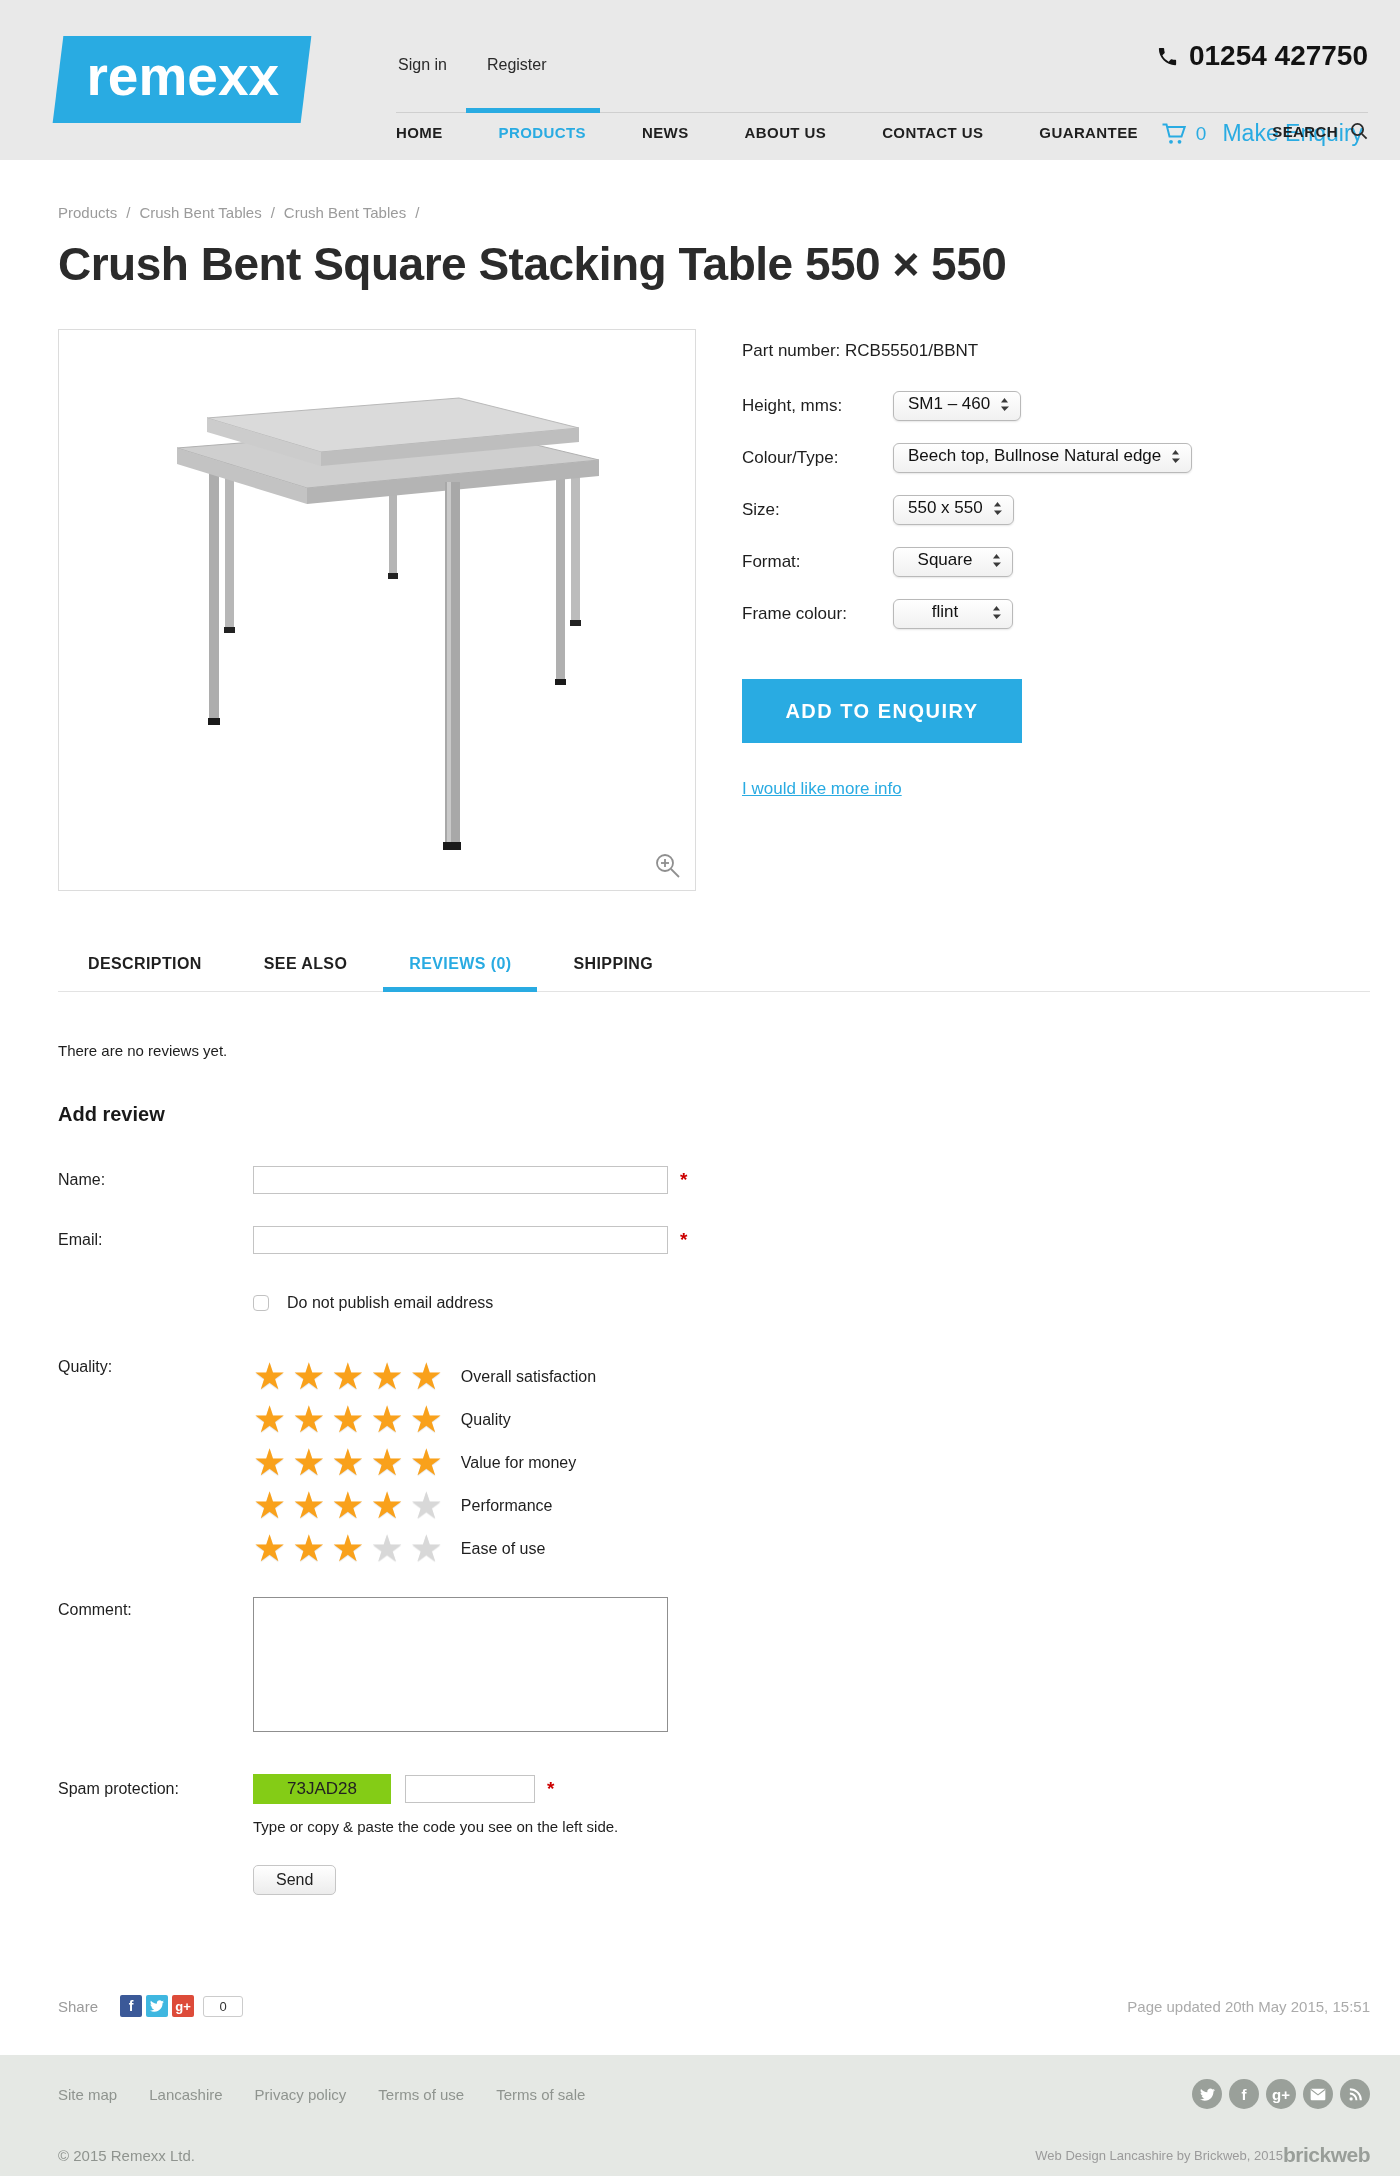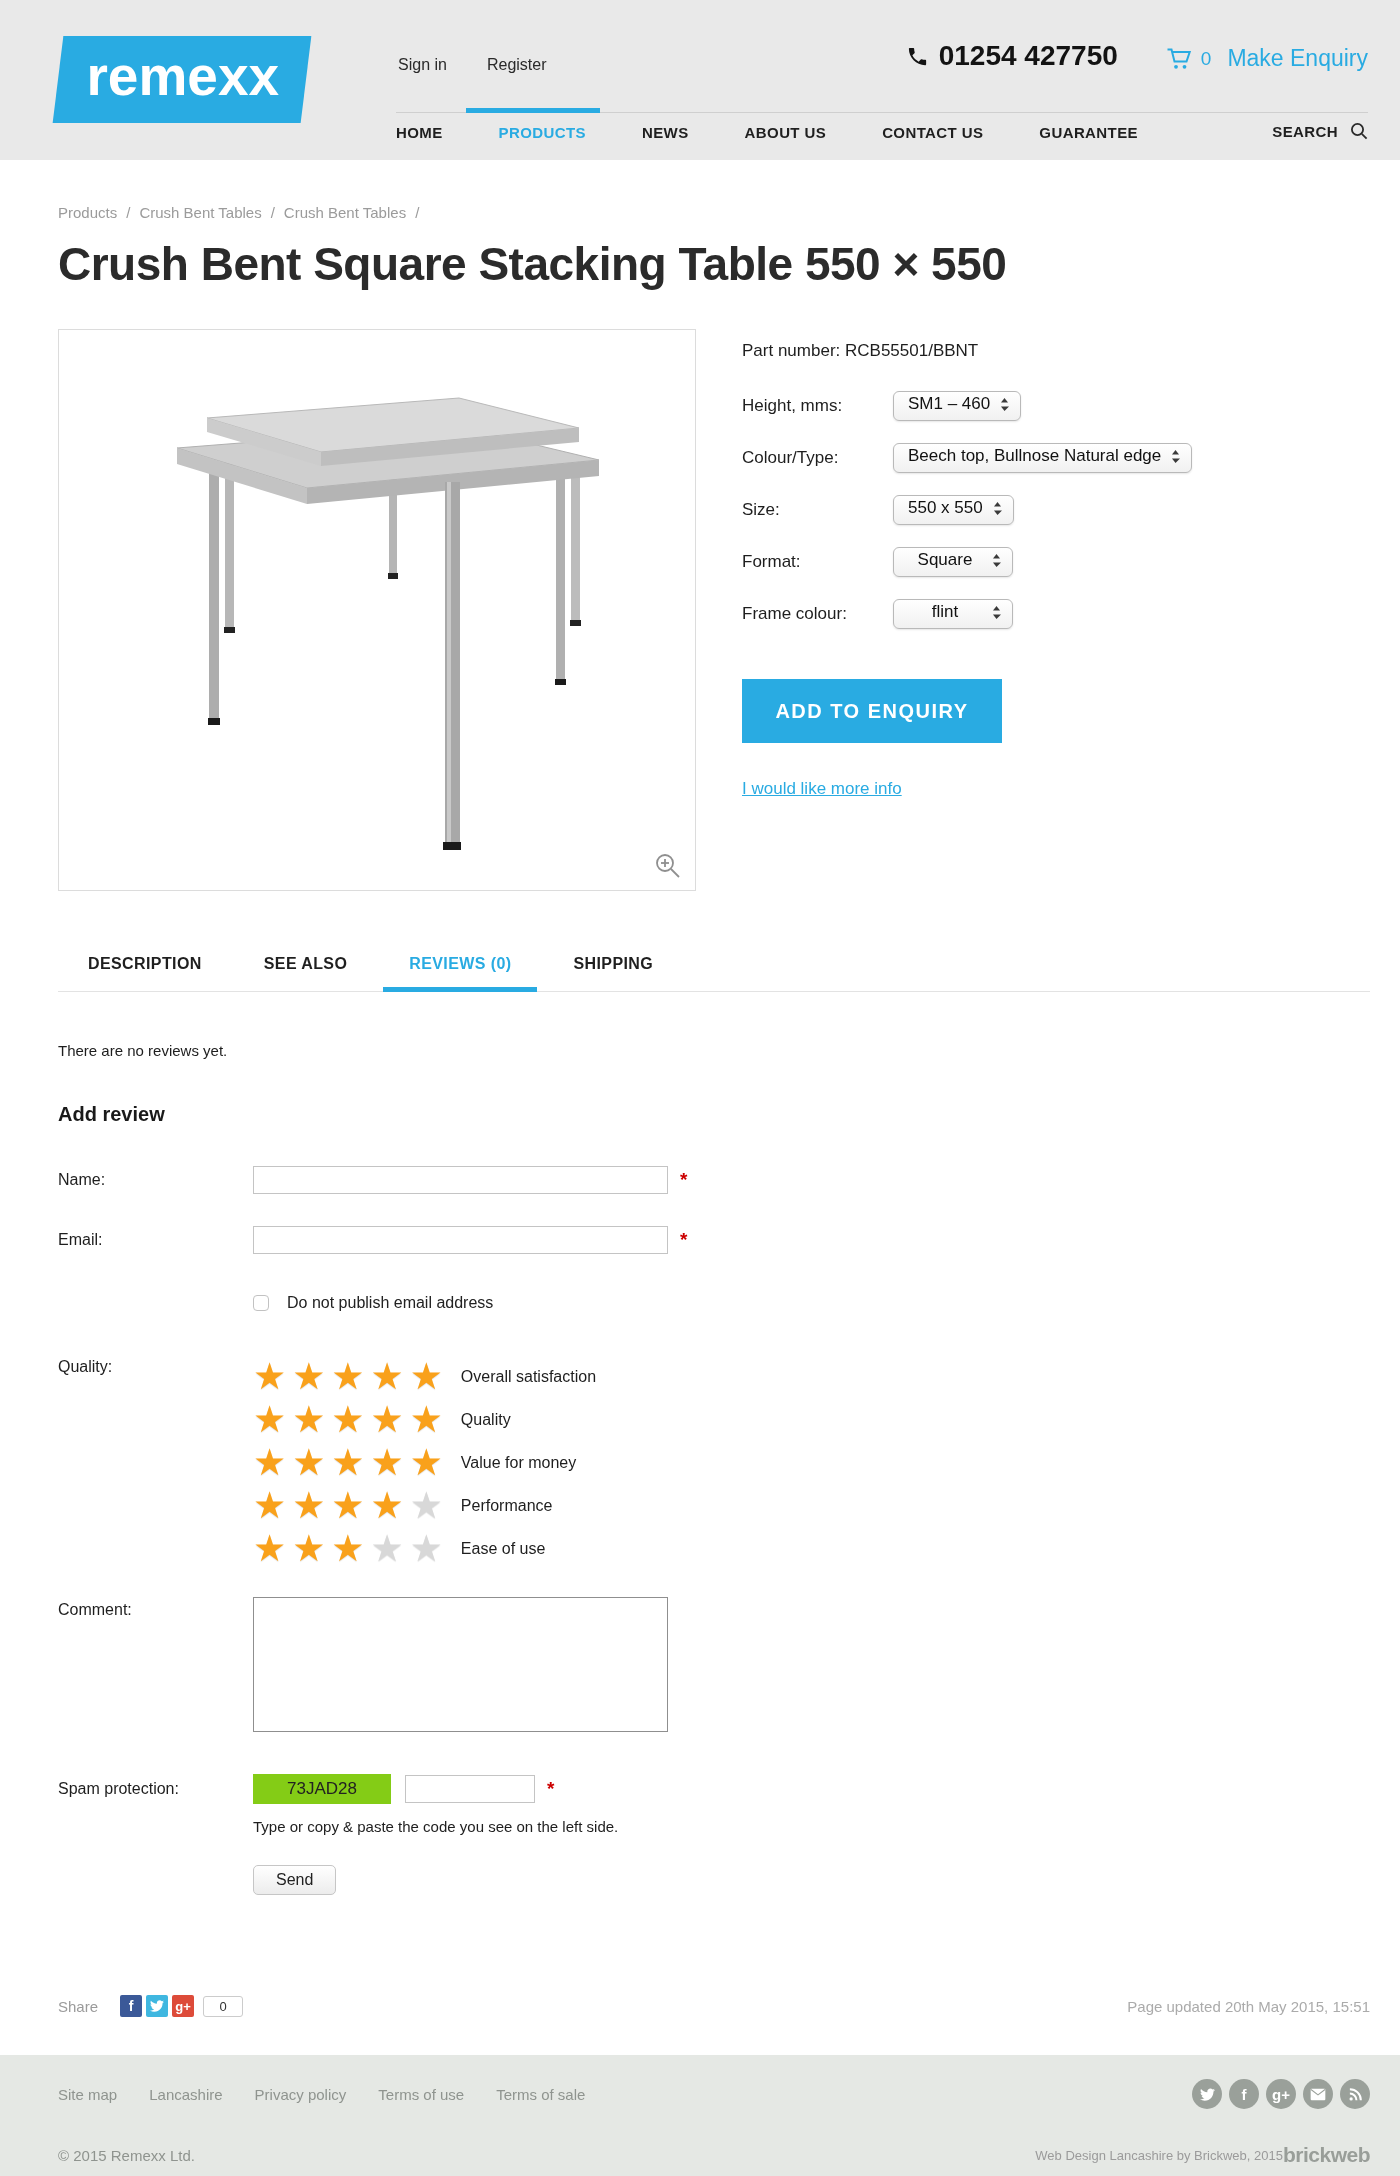--- a/index.html
+++ b/index.html
@@ -15,21 +15,21 @@
   .logo {
     position:absolute; left:58px; top:36px; width:248px; height:87px;
     background:#29abe2; transform:skewX(-7deg);
     display:flex; align-items:center; justify-content:center;
   }
   .logo span {
     transform:skewX(7deg); color:#fff; font-size:55px; font-weight:700;
     letter-spacing:0px; margin-top:-7px;
   }
   .account { position:absolute; left:398px; top:56px; display:flex; gap:40px; font-size:16px; color:#2a2a2a; }
-  .head-right { position:absolute; top:40px; right:32px; display:flex; align-items:flex-end; gap:48px; }
+  .head-right { position:absolute; top:40px; right:32px; display:flex; align-items:center; gap:48px;flex-direction:column; }
   .phone { display:flex; align-items:center; gap:10px; font-size:28px; font-weight:700; color:#131313; }
   .cartgrp { display:flex; align-items:center; gap:8px; }
   .cart-count { color:#29abe2; font-size:19px; }
   .enquiry { color:#29abe2; font-size:23px; margin-left:8px; }
   .nav-line { position:absolute; left:396px; right:32px; top:112px; height:1px; background:#cfcfcf; }
   .nav-active-bar { position:absolute; left:466px; top:108px; width:134px; height:5px; background:#29abe2; }
   nav { position:absolute; left:396px; top:124px; display:flex; gap:56px; align-items:center; }
   .nav-item { font-size:15px; font-weight:700; letter-spacing:.4px; color:#1f1f1f; }
   .nav-item.active { color:#29abe2; }
   .search { position:absolute; right:32px; top:122px; display:flex; align-items:center; gap:12px;
@@ -50,21 +50,21 @@
   .olabel { width:151px; font-size:17px; color:#1e1e1e; }
   .select {
     display:inline-flex; align-items:center; min-width:120px; height:30px;
     border:1px solid #b9b9b9; border-radius:6px;
     background:linear-gradient(#ffffff,#f1f1f1);
     box-shadow:0 1px 2px rgba(0,0,0,.10);
     padding:0 11px 4px 14px; font-size:17px; color:#111;
   }
   .select .val { flex:1; text-align:center; padding-right:10px; white-space:nowrap; }
   .btn-enquiry {
-    margin-top:28px; width:260px; height:64px; background:#29abe2; color:#fff;
+    margin-top:28px; width:280px; height:64px; background:#29abe2; color:#fff;
     font-family:"Liberation Sans",sans-serif; font-size:20px; font-weight:700;
     letter-spacing:1.5px; border:none; cursor:pointer;
   }
   .moreinfo { display:inline-block; margin-top:36px; color:#29abe2; font-size:17px; text-decoration:underline; }
 
   .tabbar { margin-top:64px; border-bottom:1px solid #e3e3e3; display:flex; gap:10px; padding-left:4px; }
   .tab { padding:0 26px 18px; font-size:16px; font-weight:700; letter-spacing:.4px; color:#1f1f1f; cursor:pointer; }
   .tab.active { color:#29abe2; border-bottom:5px solid #29abe2; margin-bottom:-1px; padding-bottom:13px; }
 
   .no-reviews { margin:50px 0 0; font-size:15px; color:#1e1e1e; }

